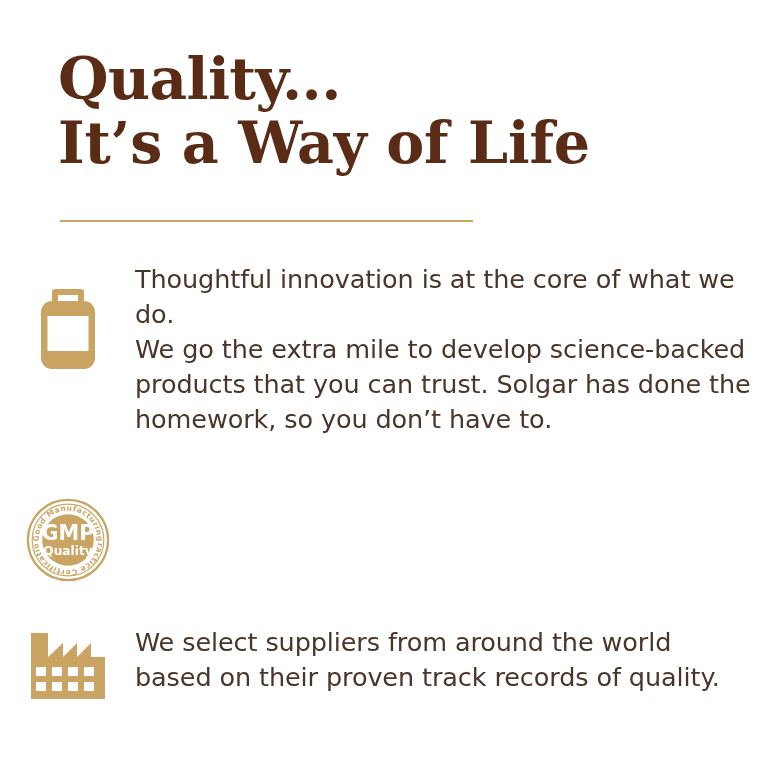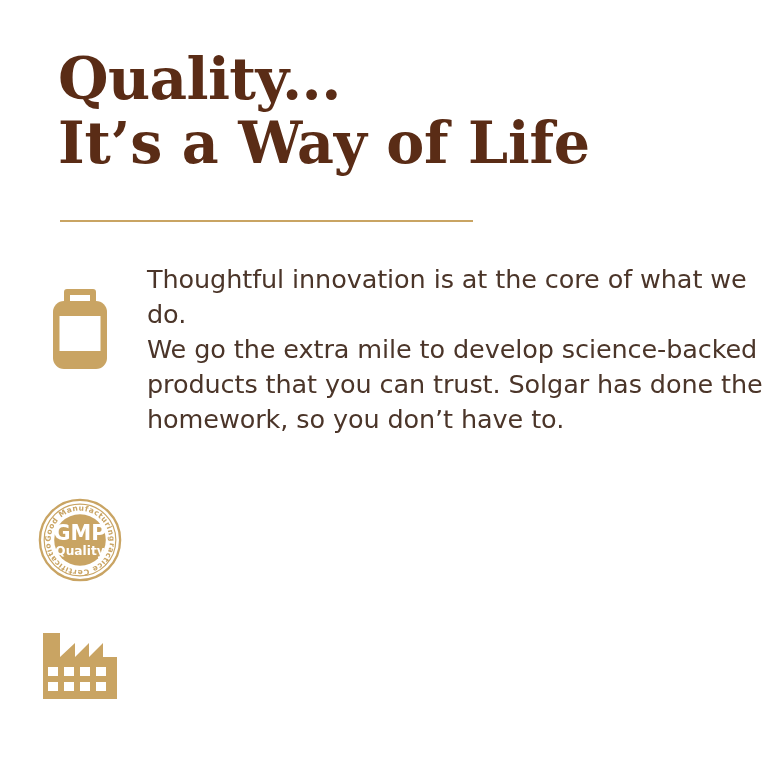--- a/index.html
+++ b/index.html
@@ -55,21 +55,20 @@
     height: 2px;
     background: #c9a463;
   }
 
   
   .features {
     position: absolute;
     left: 0;
     top: 262px;
     width: 783px;
-    padding-left: 12px;
   }
 
   .feature {
     position: relative;
     display: flex;
     align-items: flex-start;
   }
 
   .feature-icon {
     width: 135px;
@@ -172,16 +171,18 @@
           <rect x="21" y="34" width="10" height="9" fill="#ffffff"></rect>
           <rect x="37" y="34" width="10" height="9" fill="#ffffff"></rect>
           <rect x="53" y="34" width="10" height="9" fill="#ffffff"></rect>
 
           <rect x="5" y="49" width="10" height="9" fill="#ffffff"></rect>
           <rect x="21" y="49" width="10" height="9" fill="#ffffff"></rect>
           <rect x="37" y="49" width="10" height="9" fill="#ffffff"></rect>
           <rect x="53" y="49" width="10" height="9" fill="#ffffff"></rect>
         </svg>
       </div>
+      <div class="feature-text">We select suppliers from around the world
+based on their proven track records of quality.</div>
     </div>
 
   </div>
 </div>
 
 </body></html>

